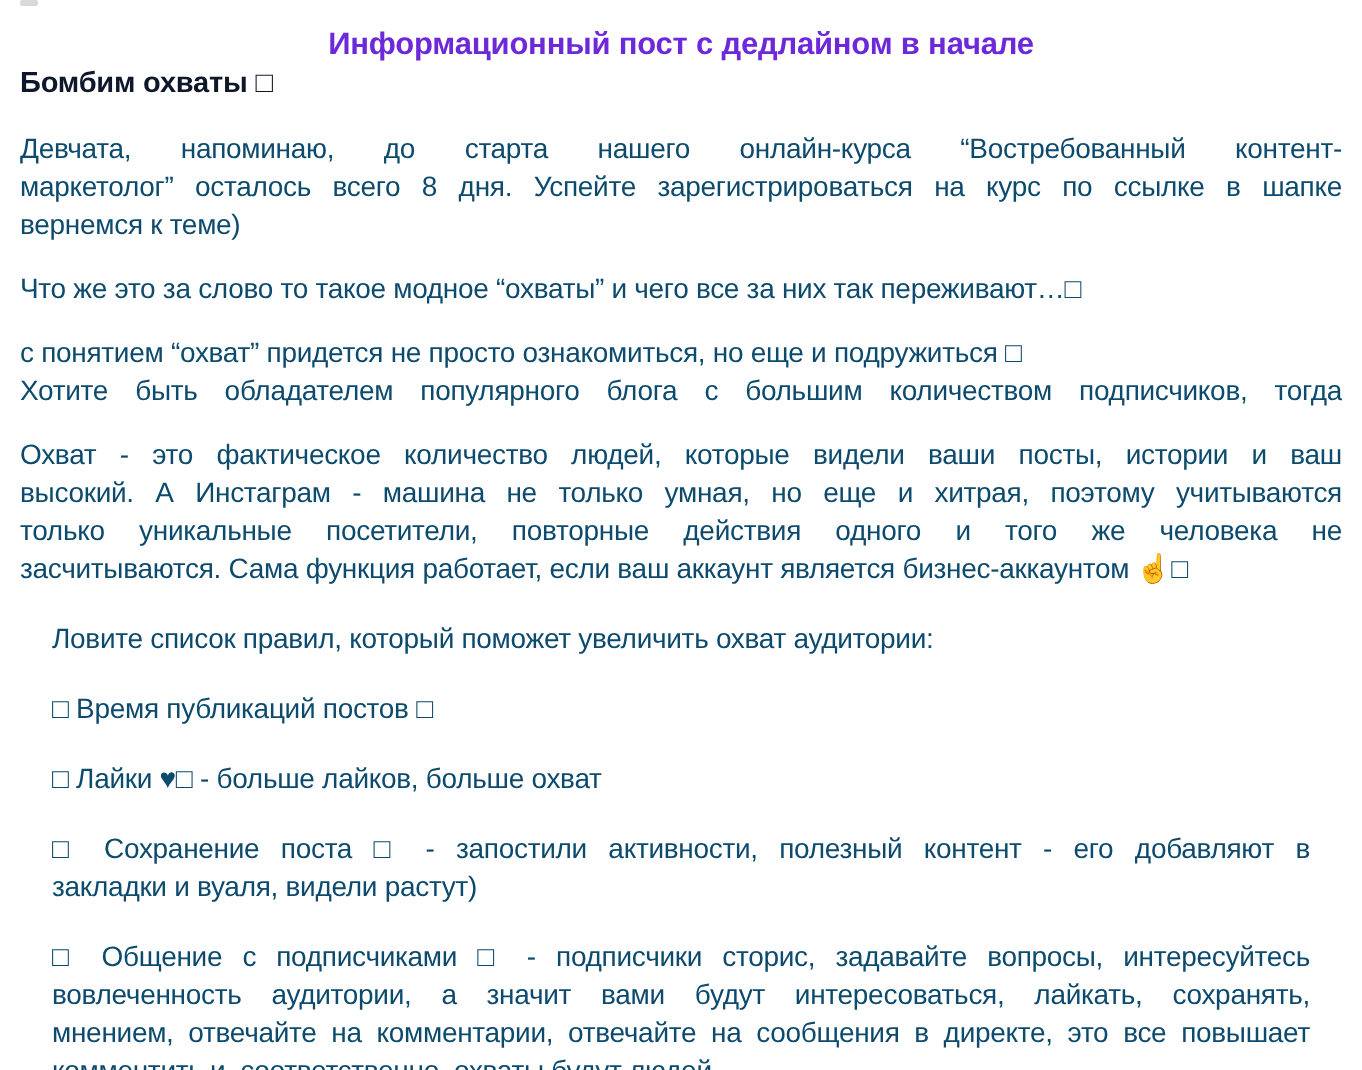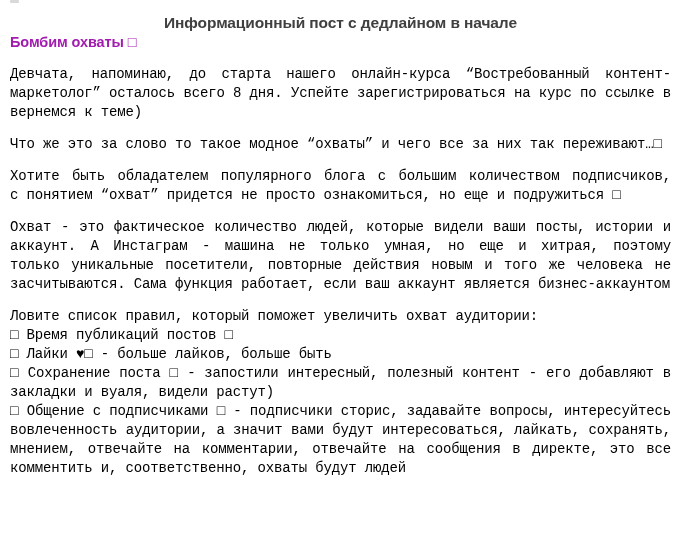--- a/index.html
+++ b/index.html
@@ -17,44 +17,43 @@
     top: 0; left: 10px;
     width: 9px; height: 3px;
     background: #cccccc;
     opacity: .75;
     border-radius: 1px;
   }
   .title {
     margin: 0;
     font-size: 15.5px;
     font-weight: bold;
-    color: #404040;
+    color: #6d28d9;
     text-align: center;
     line-height: 20px;
     letter-spacing: -0.1px;
   }
   .heading {
     margin: 0 0 13px 0;
     font-size: 14.5px;
     font-weight: bold;
-    color: #a21caf;
+    color: #0f172a;
     line-height: 19px;
     letter-spacing: -0.1px;
   }
   .para { margin: 0 0 13px 0; }
-  .para.tight { margin: 0; }
+  .para.tight { margin: 16px; }
   .line {
     font-size: 14px;
     line-height: 19px;
     height: 19px;
     overflow: hidden;
-    color: #000000;
+    color: #0c4a6e;
     letter-spacing: -0.15px;
     white-space: normal;
-    font-family: Liberation Mono, monospace;
   }
   
   .line.j {
     text-align: justify;
     text-align-last: justify;
   }
 </style>
 </head>
 <body>
 
@@ -70,46 +69,46 @@
     <div class="line j">Девчата, напоминаю, до старта нашего онлайн-курса “Востребованный контент-</div>
     <div class="line j">маркетолог” осталось всего 8 дня. Успейте зарегистрироваться на курс по ссылке в шапке</div>
     <div class="line">вернемся к теме)</div>
   </div>
 
   <div class="para">
     <div class="line">Что же это за слово то такое модное “охваты” и чего все за них так переживают…□</div>
   </div>
 
   <div class="para">
+    <div class="line">с понятием “охват” придется не просто ознакомиться, но еще и подружиться □</div>
     <div class="line j">Хотите быть обладателем популярного блога с большим количеством подписчиков, тогда</div>
-    <div class="line">с понятием “охват” придется не просто ознакомиться, но еще и подружиться □</div>
   </div>
 
   <div class="para">
     <div class="line j">Охват - это фактическое количество людей, которые видели ваши посты, истории и ваш</div>
-    <div class="line j">аккаунт. А Инстаграм - машина не только умная, но еще и хитрая, поэтому учитываются</div>
-    <div class="line j">только уникальные посетители, повторные действия новым и того же человека не</div>
+    <div class="line j">высокий. А Инстаграм - машина не только умная, но еще и хитрая, поэтому учитываются</div>
+    <div class="line j">только уникальные посетители, повторные действия одного и того же человека не</div>
     <div class="line">засчитываются. Сама функция работает, если ваш аккаунт является бизнес-аккаунтом ☝□</div>
   </div>
 
   <div class="para tight">
     <div class="line">Ловите список правил, который поможет увеличить охват аудитории:</div>
   </div>
 
   <div class="para tight">
     <div class="line">□ Время публикаций постов □</div>
   </div>
 
 
   <div class="para tight">
-    <div class="line">□ Лайки ♥□ - больше лайков, больше быть</div>
+    <div class="line">□ Лайки ♥□ - больше лайков, больше охват</div>
   </div>
 
   <div class="para tight">
-    <div class="line j">□ Сохранение поста □ - запостили интересный, полезный контент - его добавляют в</div>
+    <div class="line j">□ Сохранение поста □ - запостили активности, полезный контент - его добавляют в</div>
     <div class="line">закладки и вуаля, видели растут)</div>
   </div>
 
   <div class="para tight">
     <div class="line j">□ Общение с подписчиками □ - подписчики сторис, задавайте вопросы, интересуйтесь</div>
     <div class="line j">вовлеченность аудитории, а значит вами будут интересоваться, лайкать, сохранять,</div>
     <div class="line j">мнением, отвечайте на комментарии, отвечайте на сообщения в директе, это все повышает</div>
     <div class="line">комментить и, соответственно, охваты будут людей</div>
   </div>
 

